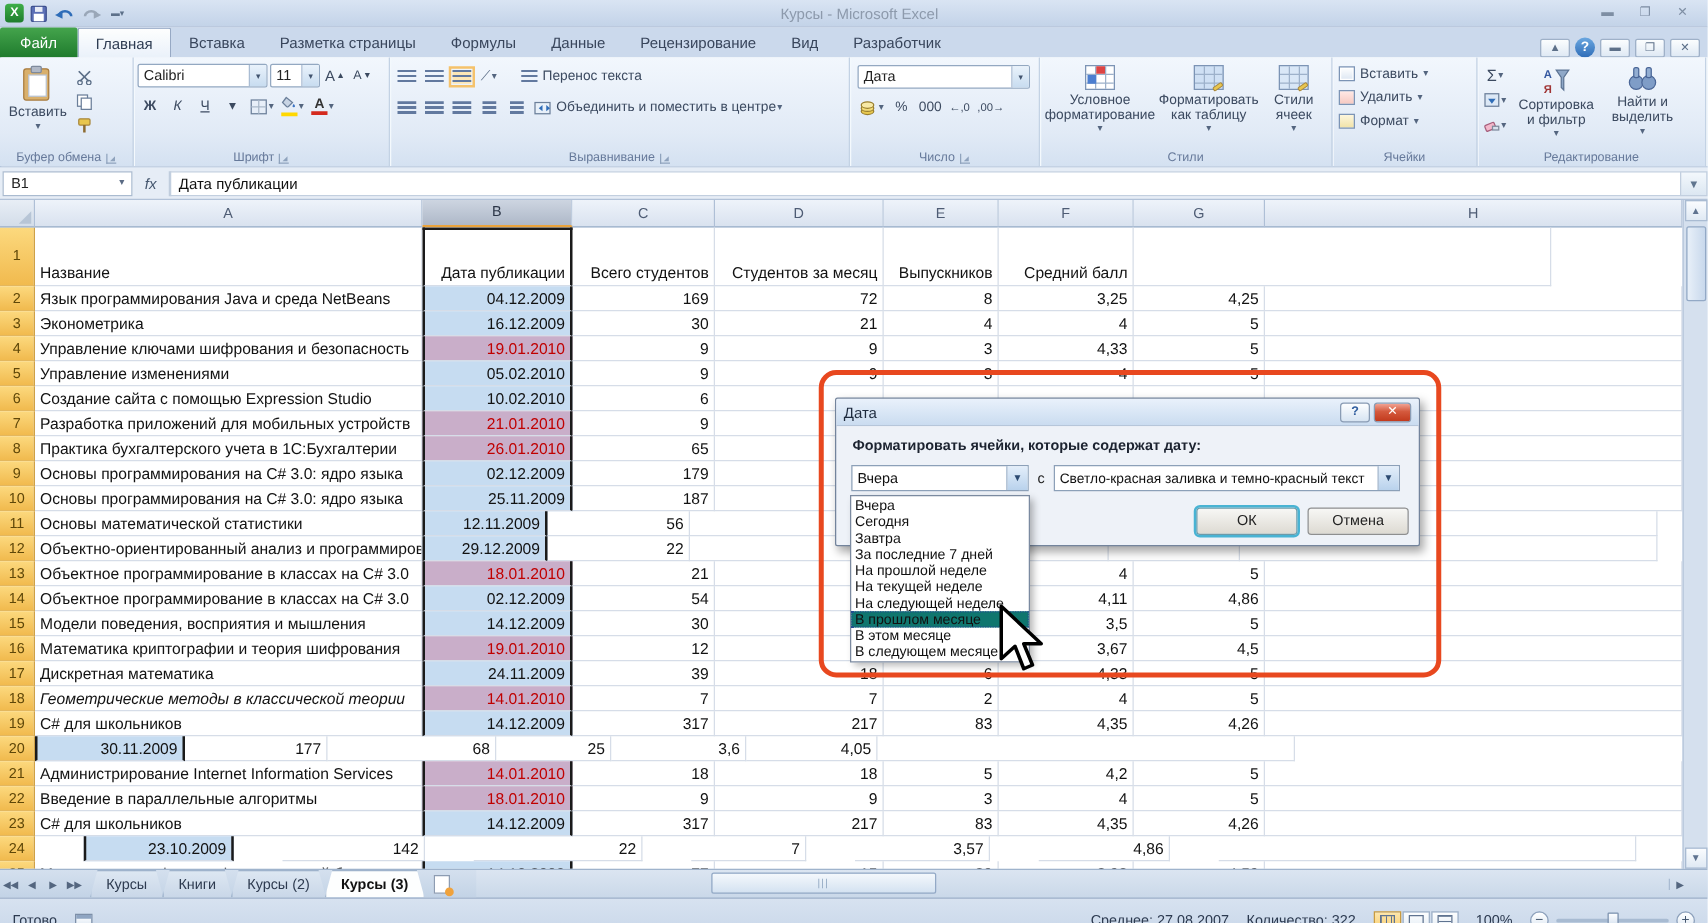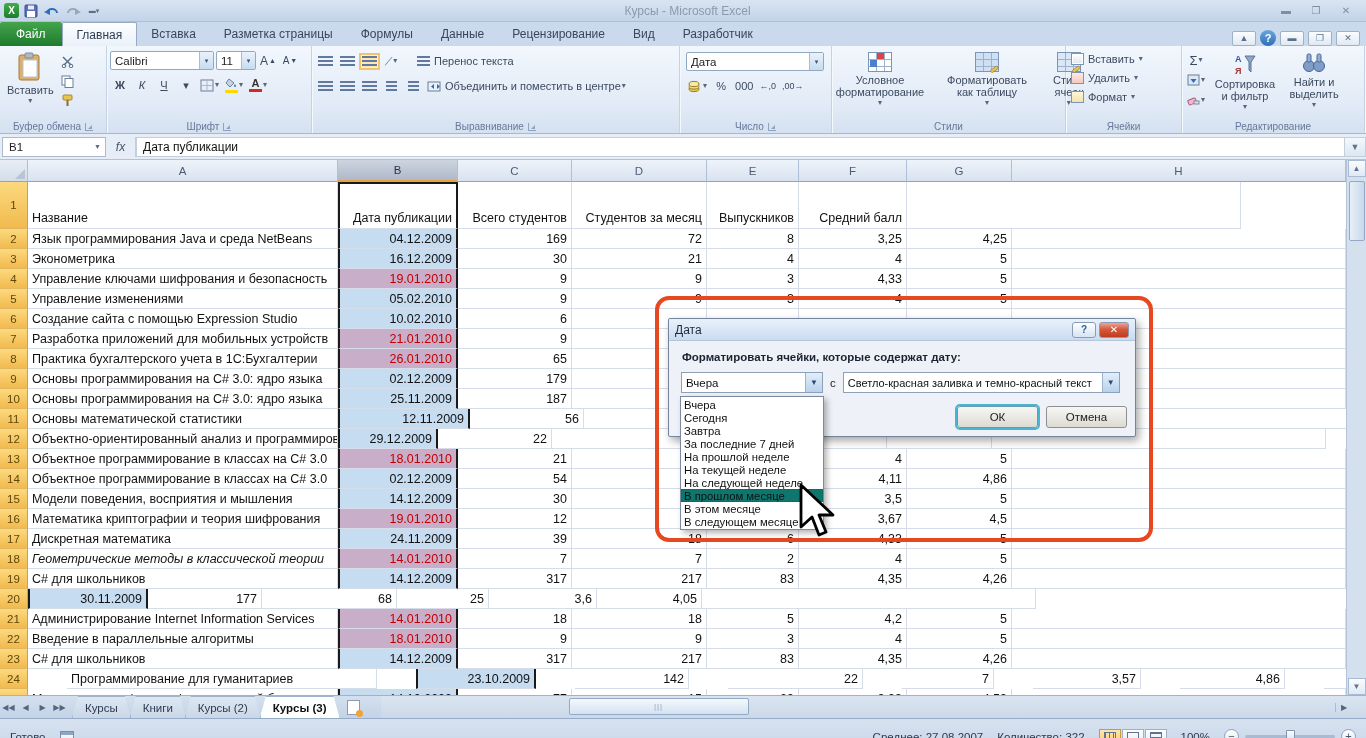--- a/index.html
+++ b/index.html
@@ -346,21 +346,21 @@
       <div class="sbtn">000</div>
       <div class="sbtn" style="font-size:9px">←,0</div>
       <div class="sbtn" style="font-size:9px">,00→</div>
     </div>
     <div class="glabel">
         <span>Число</span>
         <span class="launcher"></span>
       </div>
   </div>
 
-  <div class="rgroup" style="width:234px;display:flex;gap:20px;align-items:flex-start">
+  <div class="rgroup" style="width:234px;display:flex;gap:0;align-items:flex-start">
     <div class="bigbtn twoLine" style="width:90px">
       <div class="stylegrid">
           <span class="cf-patch"></span>
           <span class="cf-patch2"></span>
         </div>
       <span>Условное форматирование</span>
         <span class="dd">▾</span>
     </div>
     <div class="bigbtn twoLine" style="width:84px">
       <div class="stylegrid" style="background:#cfe0f4">
@@ -580,21 +580,21 @@
         <div class="c num" style="width: 114px;">187</div>
         <div class="c num" style="width: 135px;"></div>
         <div class="c num" style="width: 92px;"></div>
         <div class="c num" style="width: 108px;"></div>
         <div class="c num" style="width: 105px;"></div>
         <div class="c" style="width: 334px;"></div>
       </div>
       <div class="grow" style="height: 20px;">
         <div class="rh">11</div>
         <div class="c" style="width: 310px;">Основы математической статистики</div>
-        <div class="c cB" style="width: 132px;">12.11.2009</div>
+        <div class="c cB" style="width: 100px;">12.11.2009</div>
         <div class="c num" style="width: 114px;">56</div>
         <div class="c num" style="width: 135px;"></div>
         <div class="c num" style="width: 92px;"></div>
         <div class="c num" style="width: 108px;"></div>
         <div class="c num" style="width: 105px;"></div>
         <div class="c" style="width: 334px;"></div>
       </div>
       <div class="grow" style="height: 20px;">
         <div class="rh">12</div>
         <div class="c" style="width: 310px;">Объектно-ориентированный анализ и программирование</div>
@@ -721,21 +721,20 @@
         <div class="c cB" style="width: 120px;">14.12.2009</div>
         <div class="c num" style="width: 114px;">317</div>
         <div class="c num" style="width: 135px;">217</div>
         <div class="c num" style="width: 92px;">83</div>
         <div class="c num" style="width: 108px;">4,35</div>
         <div class="c num" style="width: 105px;">4,26</div>
         <div class="c" style="width: 334px;"></div>
       </div>
       <div class="grow" style="height: 20px; gap: 39px;">
         <div class="rh">24</div>
-        <div class="c" style="width: 310px;">Программирование для гуманитариев</div>
         <div class="c cB" style="width: 120px;">23.10.2009</div>
         <div class="c num" style="width: 114px;">142</div>
         <div class="c num" style="width: 135px;">22</div>
         <div class="c num" style="width: 92px;">7</div>
         <div class="c num" style="width: 108px;">3,57</div>
         <div class="c num" style="width: 105px;">4,86</div>
         <div class="c" style="width: 334px;"></div>
       </div>
       <div class="grow" style="height: 20px;">
         <div class="rh">25</div>

